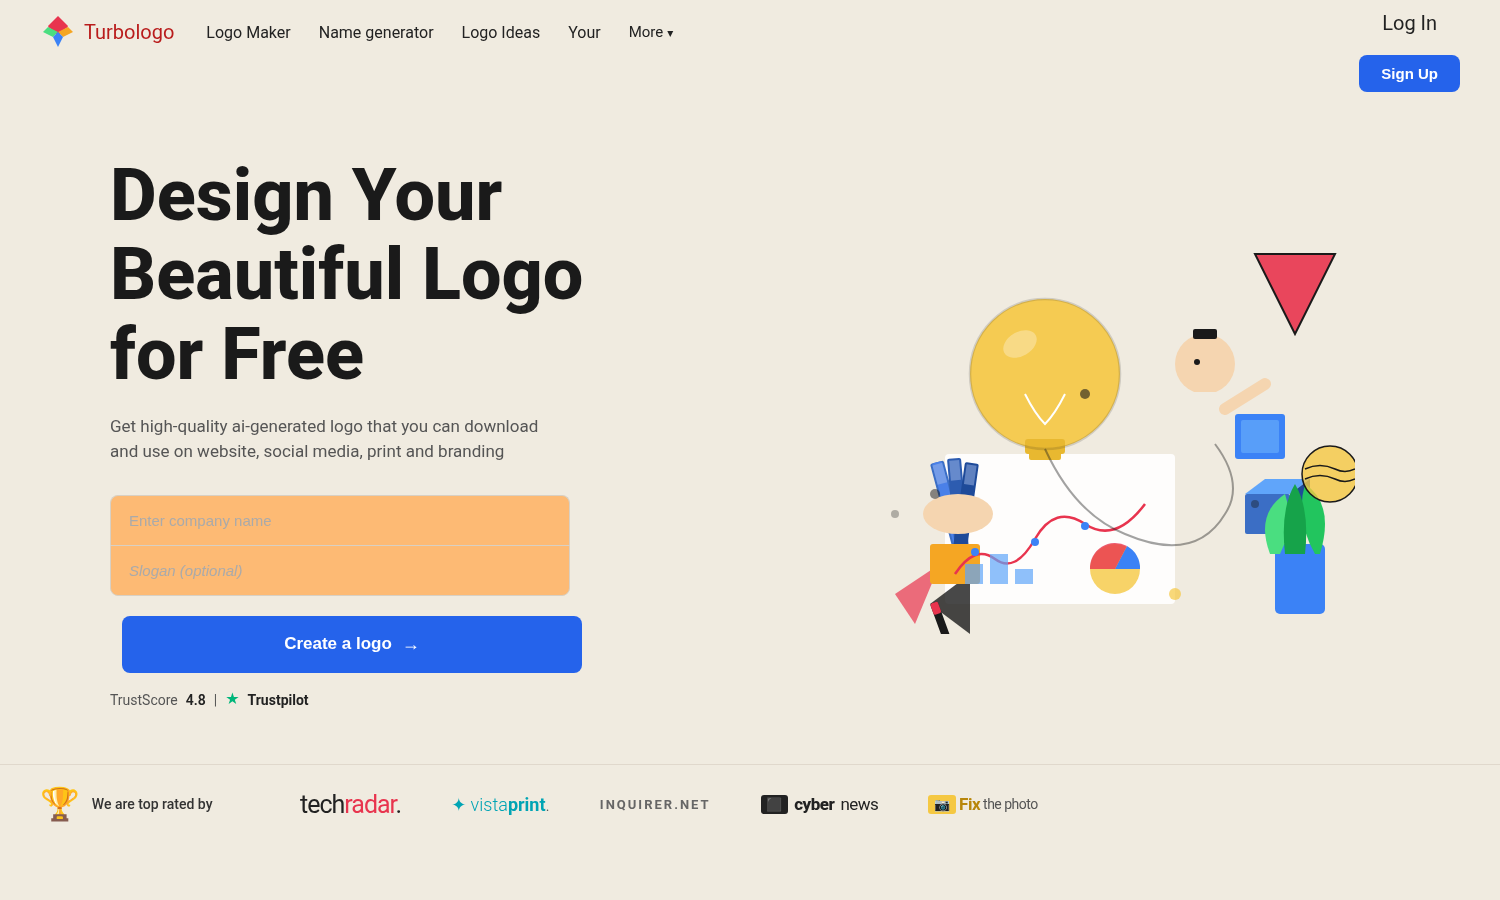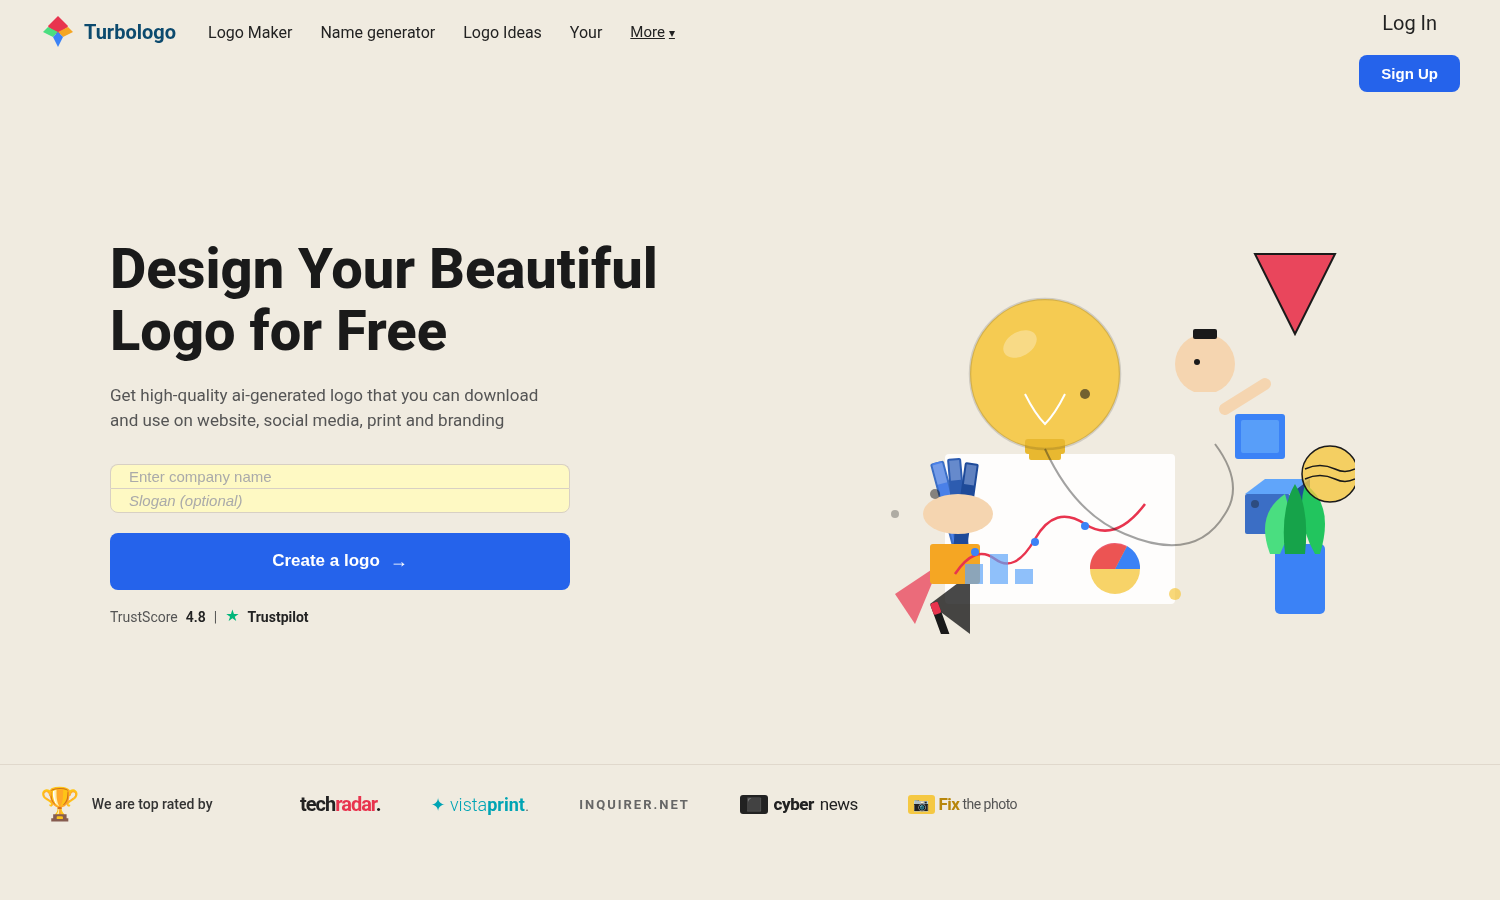--- a/index.html
+++ b/index.html
@@ -26,42 +26,41 @@
       gap: 8px;
       text-decoration: none;
       margin-right: 32px;
     }
     .logo-icon {
       width: 36px;
       height: 36px;
     }
     .logo-text {
       font-size: 20px;
-      font-weight: 700;
-      color: #0c4a6e;
+      font-weight: 400;
+      color: #b91c1c;
     }
     .nav-links {
       display: flex;
       align-items: center;
       gap: 28px;
       flex: 1;
     }
     .nav-link {
       font-size: 16px;
       color: #222;
       text-decoration: none;
       cursor: pointer;
     }
     .nav-link-more {
       display: flex;
       gap: 4px;
       font-size: 15px;
       color: #222;
       cursor: pointer;
-      text-decoration: underline;
     }
     .nav-right {
       display: flex;
       align-items: center;
       gap: 20px;
       flex-direction: column;
     }
     .nav-lang {
       display: flex;
       align-items: center;
@@ -93,21 +92,21 @@
       align-items: center;
       padding: 60px 40px 40px 110px;
       min-height: 700px;
       position: relative;
     }
     .hero-left {
       max-width: 560px;
       flex-shrink: 0;
     }
     .hero-title {
-      font-size: 56px;
+      font-size: 72px;
       font-weight: 800;
       color: #1a1a1a;
       line-height: 1.1;
       margin-bottom: 20px;
       margin-top: 16px;
     }
     .hero-subtitle {
       font-size: 17px;
       color: #555;
       line-height: 1.5;
@@ -116,24 +115,24 @@
     }
     .hero-form {
       display: flex;
       flex-direction: column;
       gap: 0;
       margin-bottom: 20px;
       max-width: 460px;
     }
     .hero-input {
       width: 100%;
-      padding: 3px 18px;
+      padding: 16px 18px;
       font-size: 15px;
       border: 1.5px solid #d8d0c4;
-      background: #fef9c3;
+      background: #fdba74;
       outline: none;
       color: #333;
     }
     .hero-input:first-child {
       border-radius: 8px 8px 0 0;
       border-bottom: none;
     }
     .hero-input:last-of-type {
       border-radius: 0 0 8px 8px;
       font-style: italic;
@@ -150,20 +149,21 @@
       border-radius: 8px;
       padding: 18px;
       font-size: 17px;
       font-weight: 600;
       cursor: pointer;
       display: flex;
       align-items: center;
       justify-content: center;
       gap: 10px;
       margin-top: 12px;
+      margin-left: 12px;
     }
     .trust-row {
       display: flex;
       align-items: flex-end;
       gap: 8px;
       margin-top: 16px;
       font-size: 14px;
       color: #555;
     }
     .trust-score {
@@ -412,21 +412,21 @@
   </div>
 </section>
 
 <div class="bottom-bar">
   <div class="top-rated">
     <span class="top-rated-badge">🏆</span>
     <span class="top-rated-text">We are top rated by</span>
   </div>
 
   <div class="partner-logos">
-    <span class="partner-logo" style="font-size:20px; font-weight:700; color:#222; letter-spacing:-1px;text-align:right;">
+    <span class="partner-logo" style="font-size:25px; font-weight:400; color:#222; letter-spacing:-1px;text-align:right;">
       tech<span style="color:#e8344e;">radar</span><span style="color:#222;">.</span>
     </span>
     <span class="partner-logo" style="font-size:18px; font-weight:300; color:#00a4b4; letter-spacing:0px;">
       ✦ vista<span style="font-weight:700;">print</span><span style="color:#555;">.</span>
     </span>
     <span class="partner-logo" style="font-size:13px; font-weight:700; color:#666; letter-spacing:2px; text-transform:uppercase;">
       INQUIRER.NET
     </span>
     <span class="partner-logo" style="font-size:17px; font-weight:800; color:#222; display:flex; align-items:center; gap:6px;">
       <span style="background:#222; color:white; padding:2px 6px; border-radius:3px; font-size:13px;">⬛</span>cyber<span style="font-weight:400;">news</span>

